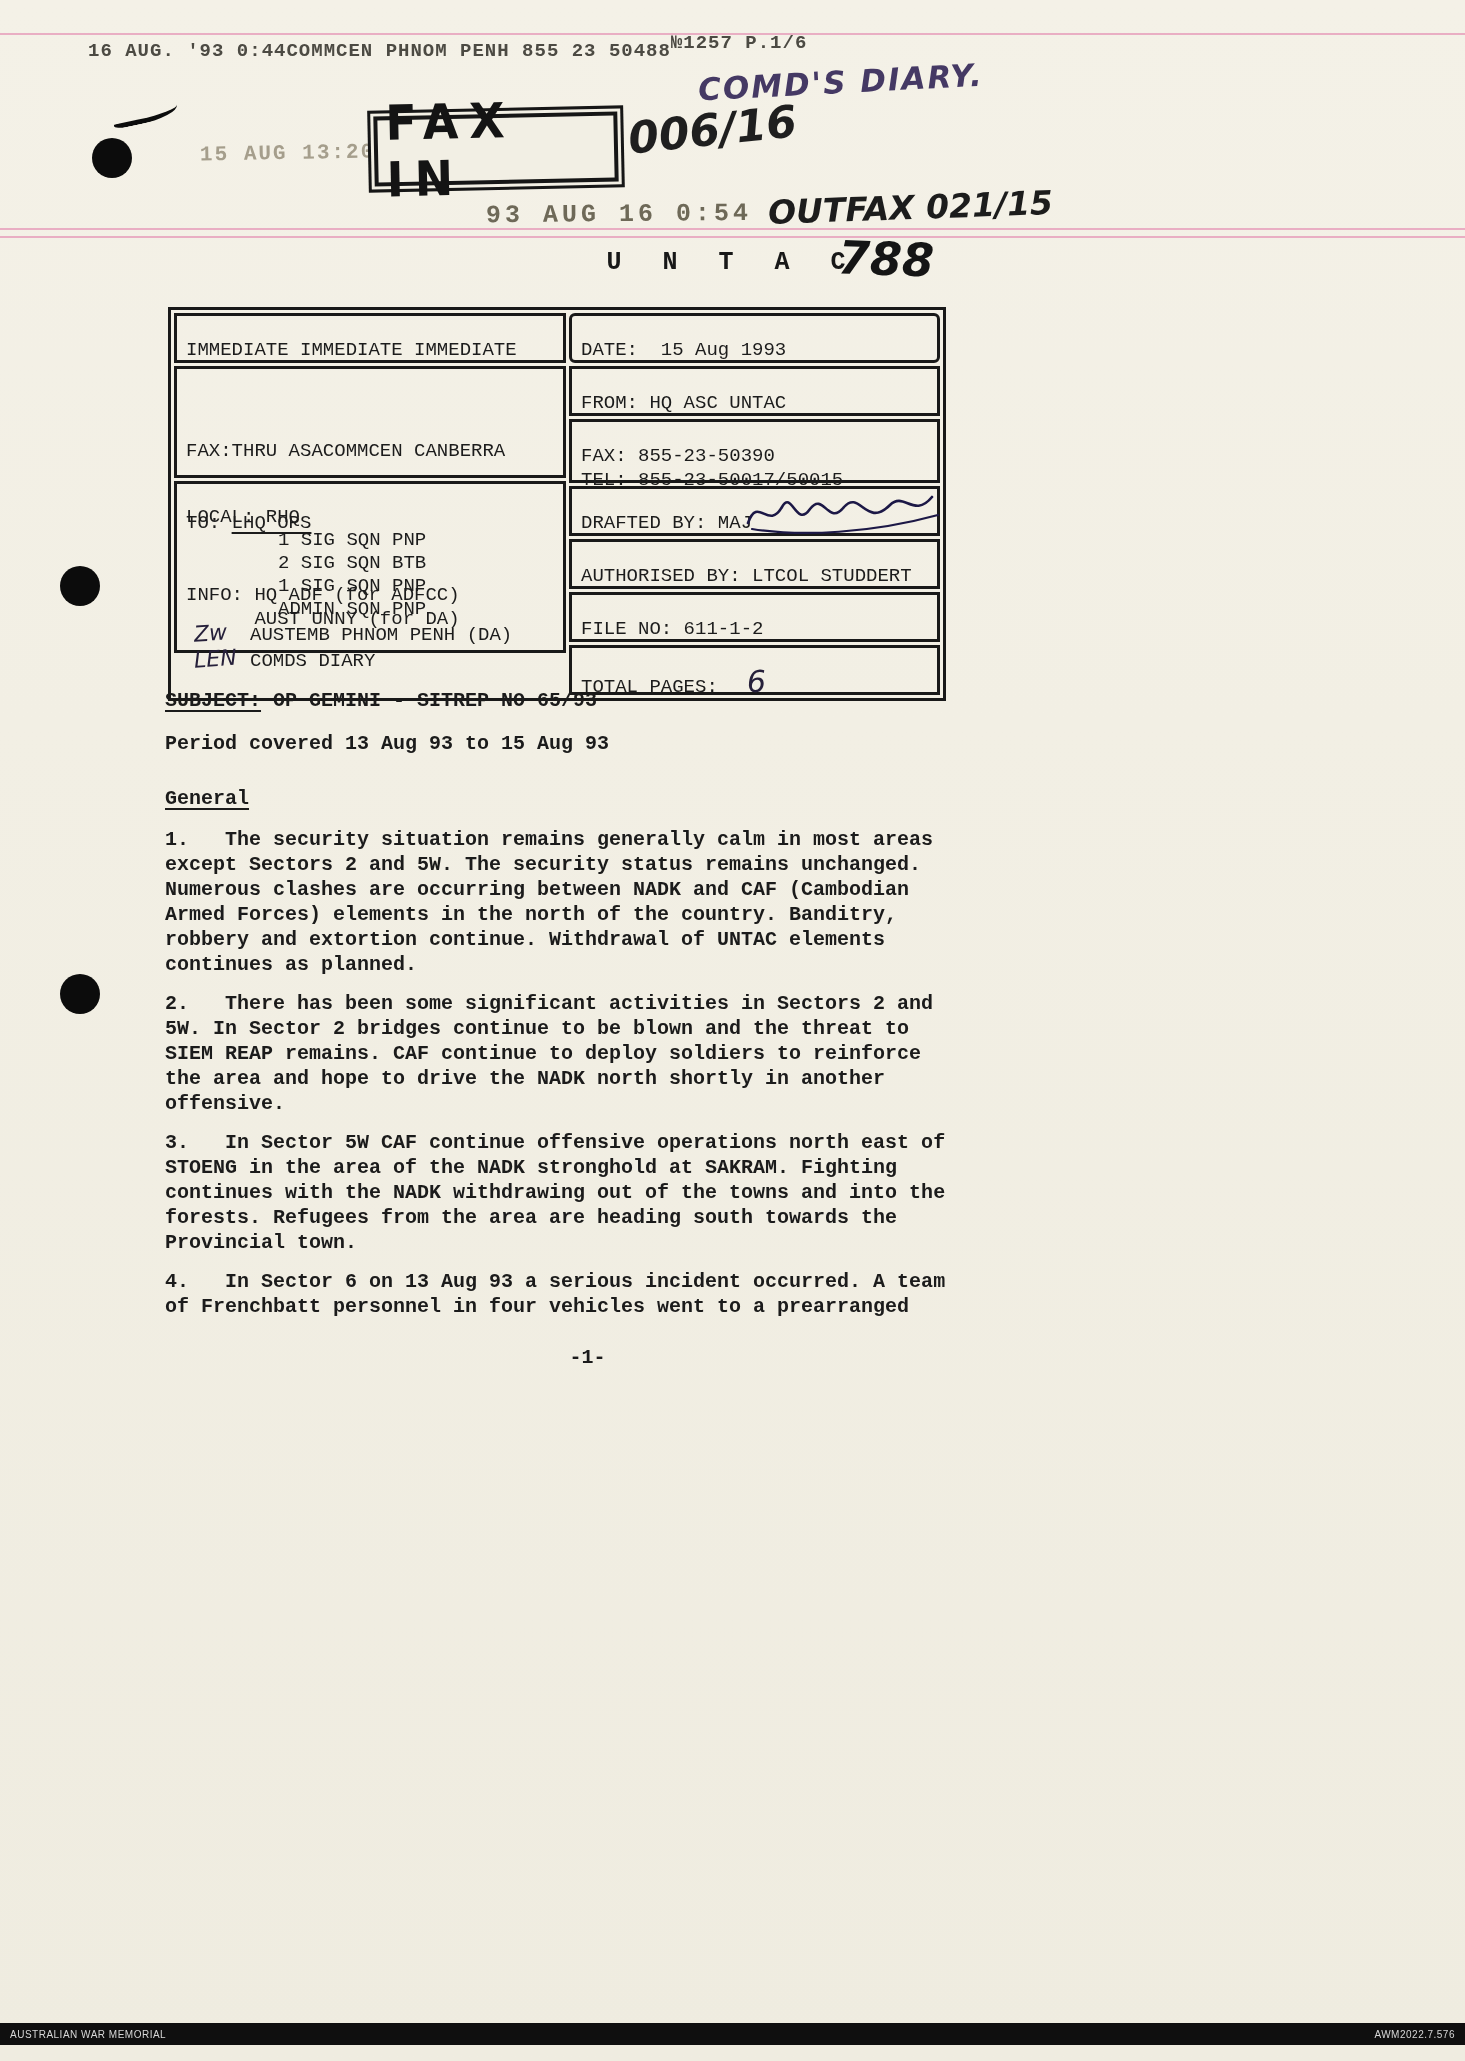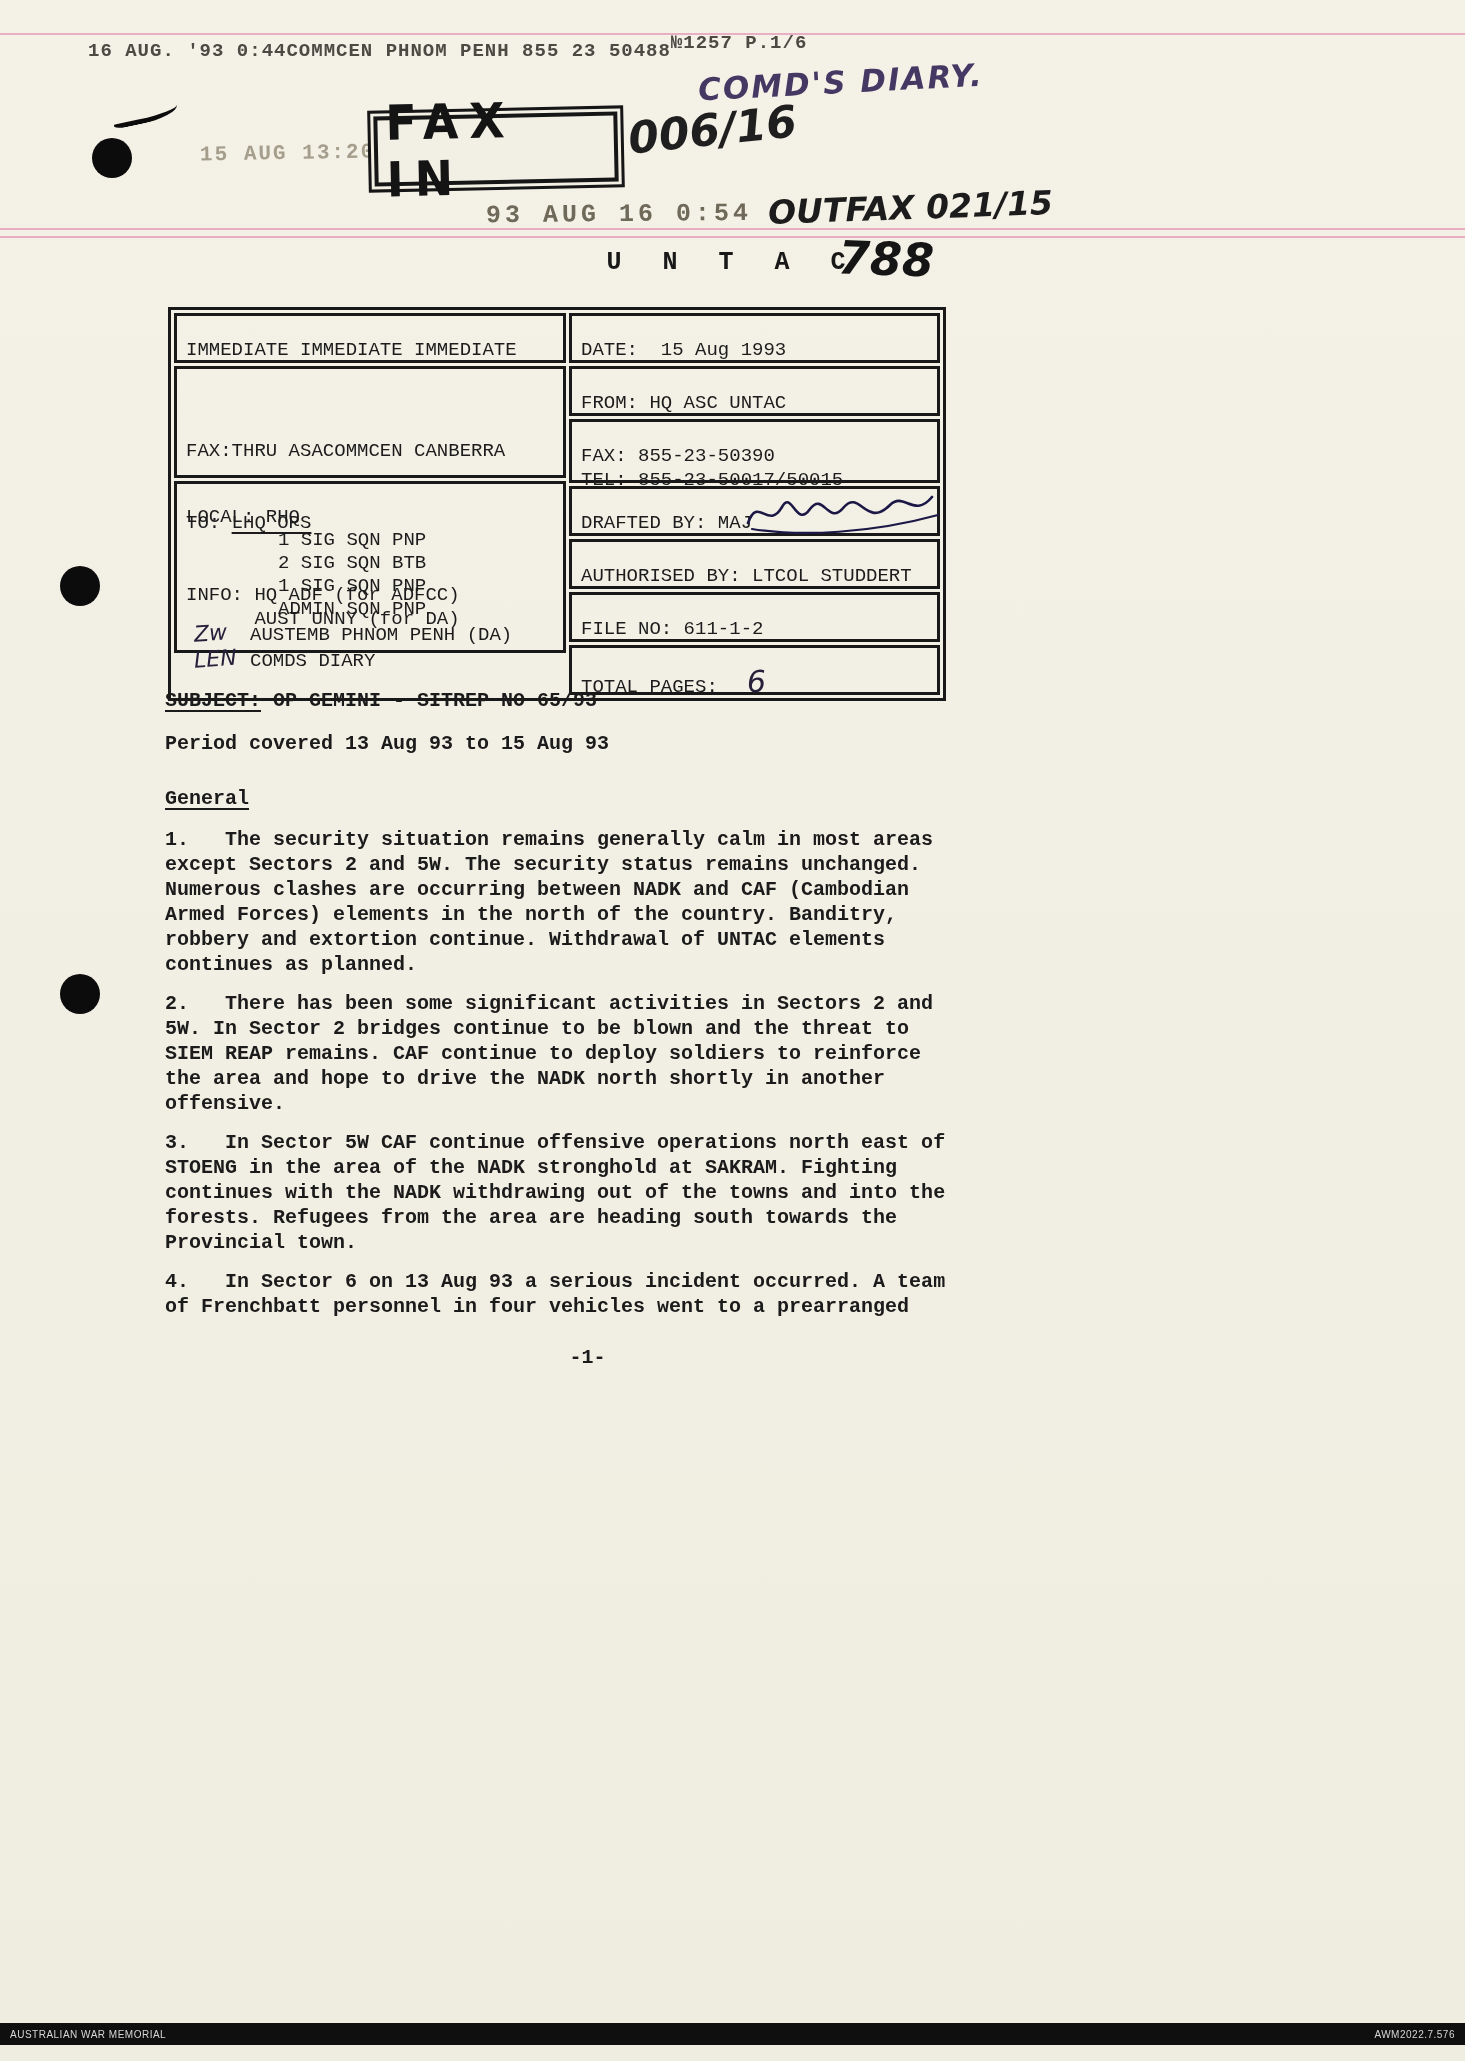--- a/index.html
+++ b/index.html
@@ -55,21 +55,21 @@
     border:3px solid #191919; padding:3px; display:flex; gap:3px; box-sizing:border-box;
     overflow:visible; }
   .col { display:flex; flex-direction:column; gap:3px; }
   .col-left { width:392px; }
   .col-right { flex:1; }
   .cell { border:3px solid #191919; box-sizing:border-box; padding:22px 9px;
     font-size:19px; font-weight:400; line-height:24px; position:relative; overflow:visible; }
   .c-immediate { height:42px; }
   .c-addr { height:112px; white-space:pre-wrap; }
   .c-local { height:172px; line-height:23px; }
-  .c-date { height:42px; }
+  .c-date { height:42px;border-radius:6px; }
   .c-from { height:28px; }
   .c-faxtel { height:64px; }
   .c-drafted { height:50px; }
   .c-auth { height:44px; }
   .c-file { height:38px; }
   .c-pages { height:50px; }
   .u { text-decoration:underline; text-decoration-thickness:2px; text-underline-offset:4px; }
   .local-ind { padding-left:92px; }
   .local-mark-line { display:flex; align-items:baseline; }
   .local-mark { width:56px; padding-left:8px; font-size:22px; transform:rotate(-4deg); }

